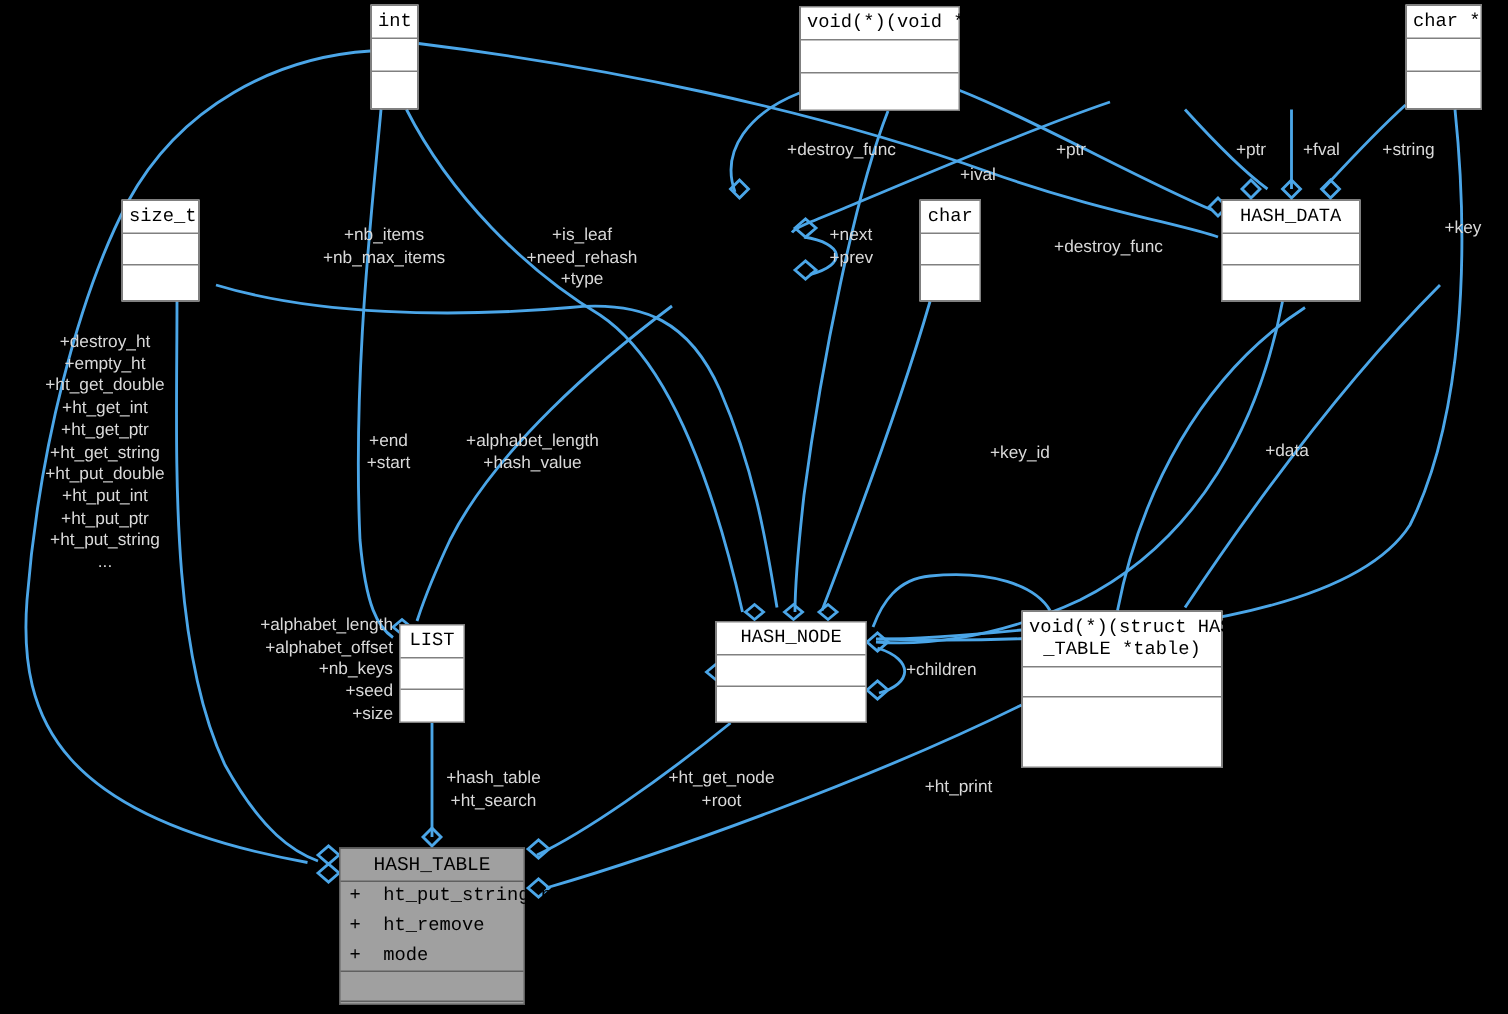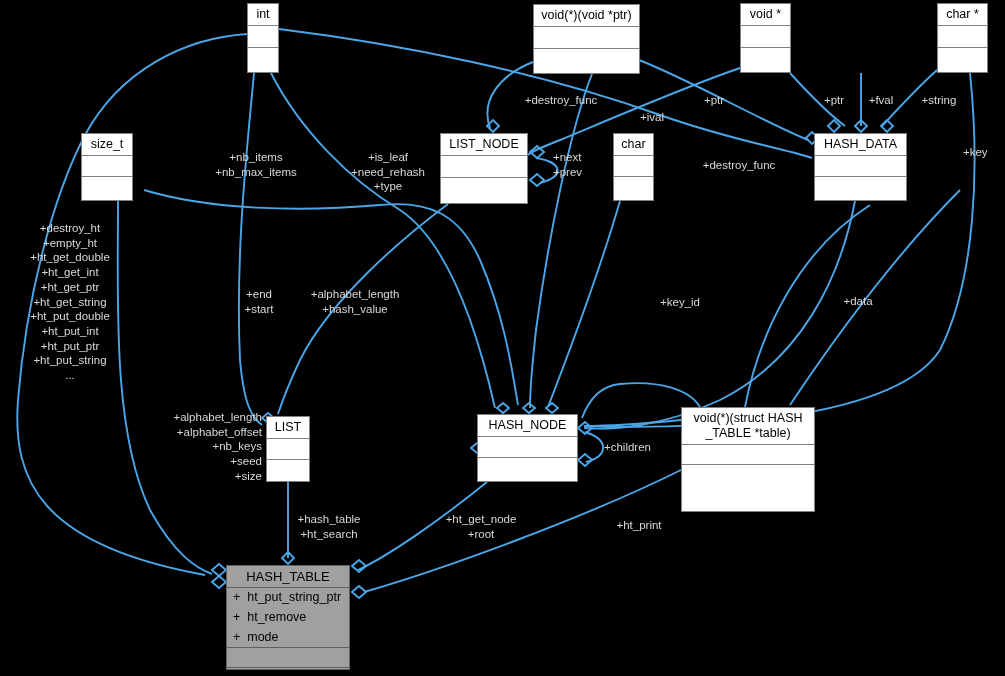--- a/index.html
+++ b/index.html
@@ -1,19 +1,19 @@
 <!DOCTYPE html>
 <html><head>
 <meta charset="utf-8">
 <style>
   html,body{margin:0;padding:0;background:#000;}
   #stage{position:relative;width:1005px;height:676px;background:#000;overflow:hidden;
          font-family:"Liberation Sans","DejaVu Sans",sans-serif;}
   svg.edges{position:absolute;left:0;top:0;width:1005px;height:676px;}
-  .node{position:absolute;box-sizing:border-box;border:1px solid #808080;background:#ffffff;}
+  .node{position:absolute;box-sizing:border-box;border:1px solid #808080;background:#ffffff;font-family:Liberation Mono, monospace;}
   .node .title{font-size:12.5px;color:#000;text-align:center;line-height:1.18;
                padding:3px 4px;border-bottom:1px solid #808080;white-space:pre;}
   .node .band{border-bottom:1px solid #808080;}
   .node .band:last-child{border-bottom:none;}
   .node.highlight{background:#a0a0a0;border:1px solid #606060;}
   .node.highlight .title{border-bottom:1px solid #606060;font-size:13px;}
   .node.highlight .band{border-bottom:1px solid #606060;}
   .member{font-size:12.5px;color:#000;padding:2px 6px;white-space:pre;line-height:1.25;}
   .elabel{position:absolute;color:#d9d9d9;font-size:11.5px;line-height:1.28;white-space:pre;}
   .elabel.c{text-align:center;}
@@ -121,44 +121,34 @@
     <div class="band" style="height:21px;"></div>
     <div class="band" style="height:24px;"></div>
   </div>
 
   <div class="node" style="left:533px;top:4px;width:107px;height:70px;">
     <div class="title">void(*)(void *ptr)</div>
     <div class="band" style="height:21px;"></div>
     <div class="band" style="height:24px;"></div>
   </div>
 
-  <div class="node" style="left:740px;top:3px;width:51px;height:70px;">
-    <div class="title">void *</div>
-    <div class="band" style="height:21px;"></div>
-    <div class="band" style="height:24px;"></div>
-  </div>
 
 
   <div class="node" style="left:937px;top:3px;width:51px;height:70px;">
     <div class="title">char *</div>
     <div class="band" style="height:21px;"></div>
     <div class="band" style="height:24px;"></div>
   </div>
 
   <div class="node" style="left:81px;top:133px;width:52px;height:68px;">
     <div class="title">size_t</div>
     <div class="band" style="height:20px;"></div>
     <div class="band" style="height:23px;"></div>
   </div>
 
-  <div class="node" style="left:440px;top:133px;width:88px;height:71px;">
-    <div class="title">LIST_NODE</div>
-    <div class="band" style="height:21px;"></div>
-    <div class="band" style="height:25px;"></div>
-  </div>
 
   <div class="node" style="left:613px;top:133px;width:41px;height:68px;">
     <div class="title">char</div>
     <div class="band" style="height:20px;"></div>
     <div class="band" style="height:23px;"></div>
   </div>
 
   <div class="node" style="left:814px;top:133px;width:93px;height:68px;">
     <div class="title">HASH_DATA</div>
     <div class="band" style="height:20px;"></div>

